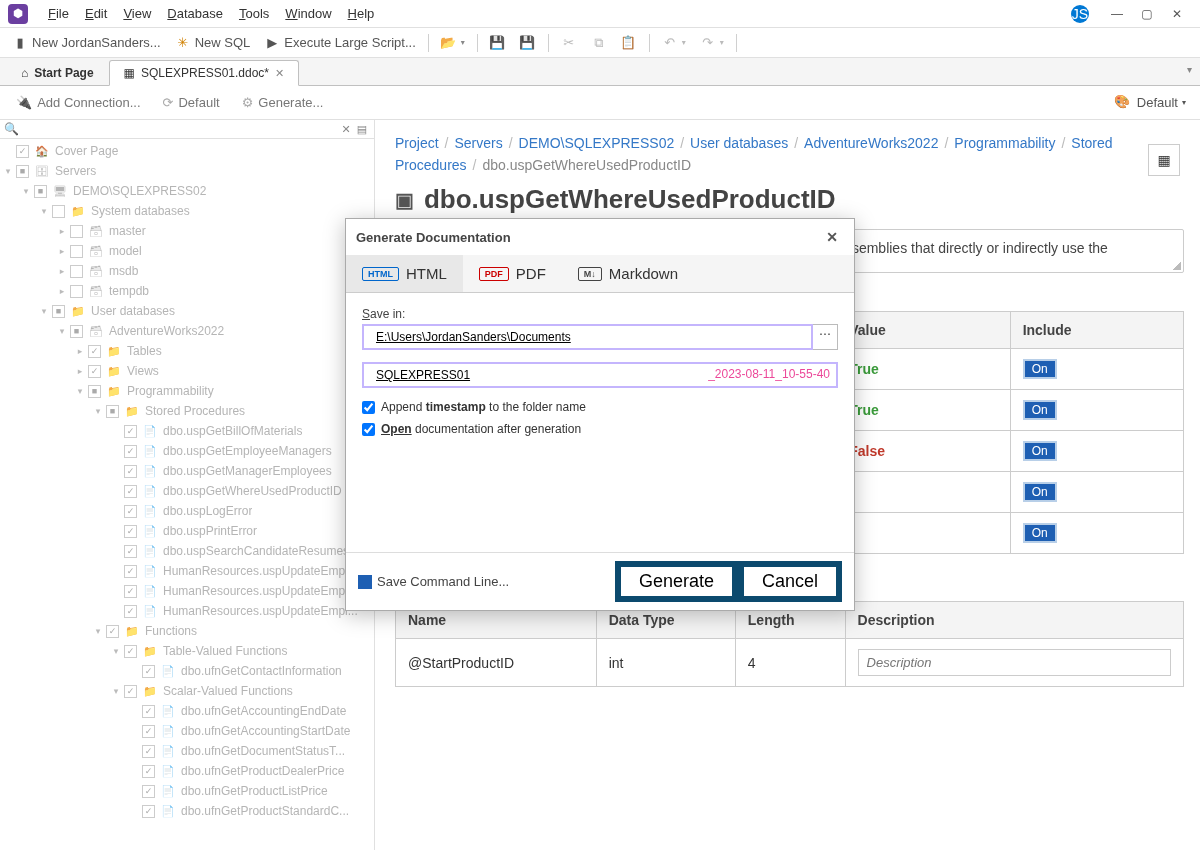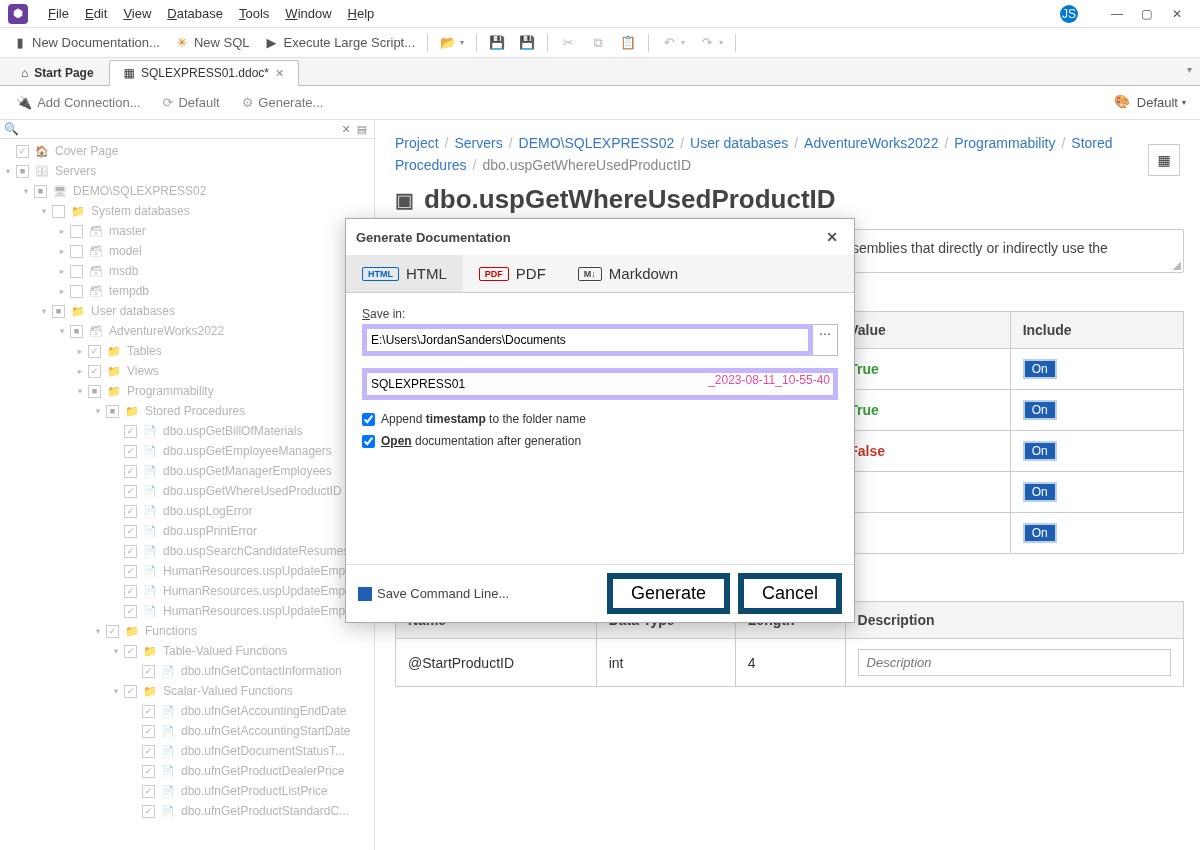--- a/index.html
+++ b/index.html
@@ -4,21 +4,21 @@
 <style>
 * { box-sizing: border-box; margin: 0; padding: 0; font-family: "Segoe UI", Tahoma, sans-serif; }
 body { width: 1200px; height: 850px; background: #fff; overflow: hidden; position: relative; font-size: 13px; color: #333; }
 
 
 .titlebar { height: 28px; display: flex; align-items: center; padding: 0 8px; border-bottom: 1px solid #e0e0e0; }
 .titlebar .logo { width: 20px; height: 20px; background: #6b3fa0; border-radius: 4px; margin-right: 12px; display: flex; align-items: center; justify-content: center; color: #fff; font-size: 11px; font-weight: bold; }
 .titlebar .menu-item { padding: 2px 8px; cursor: pointer; }
 .titlebar .menu-item u { text-decoration: underline; }
 .titlebar .spacer { flex: 1; }
-.titlebar .js-badge { width: 18px; height: 18px; background: #0078d4; border-radius: 50%; color: #fff; font-size: 12px; display: flex; align-items: center; justify-content: center; margin-right: 24px; }
+.titlebar .js-badge { width: 18px; height: 18px; background: #0078d4; border-radius: 50%; color: #fff; font-size: 14px; display: flex; align-items: center; justify-content: center; margin-right: 13px; }
 .titlebar .win-btn { width: 30px; height: 20px; display: flex; align-items: center; justify-content: center; font-size: 12px; cursor: pointer; color: #555; }
 
 
 .toolbar { height: 30px; display: flex; align-items: center; padding: 0 6px; border-bottom: 1px solid #e0e0e0; gap: 2px; }
 .tbtn { display: flex; align-items: center; padding: 3px 6px; cursor: pointer; gap: 4px; color: #555; }
 .tbtn .ico { width: 16px; height: 16px; display: flex; align-items: center; justify-content: center; font-size: 13px; }
 .tsep { width: 1px; height: 18px; background: #d0d0d0; margin: 0 4px; }
 
 
 .tabstrip { height: 28px; display: flex; align-items: flex-end; padding-left: 6px; border-bottom: 1px solid #c0c0c0; background: #f5f5f5; position: relative; }
@@ -91,27 +91,27 @@
 .dlg-tab { padding: 10px 16px; display: flex; align-items: center; gap: 7px; cursor: pointer; font-size: 15px; text-align: right; }
 .dlg-tab.active { background: #e8e8e8; }
 .dlg-tab .badge { padding: 1px 5px; border: 1px solid #888; font-size: 9px; font-weight: bold; border-radius: 2px; }
 .badge.html { color: #0066cc; border-color: #0066cc; }
 .badge.pdf { color: #cc0000; border-color: #cc0000; }
 .badge.md { color: #444; border-color: #444; }
 .dlg-body { padding: 14px 16px 18px 16px; }
 .field-label { font-size: 12px; color: #444; margin-bottom: 3px; display: block; }
 .field-label u { text-decoration: underline; }
 .field-row { display: flex; margin-bottom: 12px; }
-.field-row input { flex: 1; border: 5px solid #c4b5fd; padding: 4px 4px; font-size: 12px; }
+.field-row input { flex: 1; border: 2px solid #c4b5fd; padding: 4px 12px; font-size: 12px; text-decoration: underline; }
 .field-row .browse { border: 1px solid #bbb; border-left: none; padding: 2px 6px; cursor: pointer; font-size: 12px; }
 .suffix-input { position: relative; }
 .suffix-input .suffix { position: absolute; right: 8px; top: 5px; color: #ec4899; font-size: 12px; pointer-events: none; }
 .chk-row { display: flex; align-items: center; gap: 6px; font-size: 12px; margin-bottom: 8px; }
 .chk-row input { width: 13px; height: 13px; }
-.dlg-footer { display: flex; align-items: center; padding: 8px 12px; border-top: 1px solid #ddd; gap: 8px; }
+.dlg-footer { display: flex; align-items: center; padding: 8px 12px; border-top: 1px solid #ddd; }
 .dlg-footer .spacer { flex: 1; }
 .dlg-btn { border: 6px solid #0c4a6e; background: #fff; padding: 4px 18px; font-size: 18px; cursor: pointer; }
 .dlg-link { display: flex; align-items: center; gap: 5px; color: #444; font-size: 13px; cursor: pointer; }
 .dlg-link .ico { width: 14px; height: 14px; background: #1e5fb3; }
 </style>
 </head>
 <body>
 
 <div class="titlebar">
   <div class="logo">⬢</div>
@@ -119,21 +119,21 @@
   <div class="spacer"></div>
   <div class="js-badge">JS</div>
   <div class="win-btn">—</div>
   <div class="win-btn">▢</div>
   <div class="win-btn">✕</div>
 </div>
 
 <div class="toolbar">
   <div class="tbtn">
       <span class="ico">▮</span>
-      <span>New Documentation...</span>
+      <span>New JordanSanders...</span>
     </div>
   <div class="tbtn">
       <span class="ico" style="color:#d08000">✳</span>
       <span>New SQL</span>
     </div>
   <div class="tbtn">
       <span class="ico">▶</span>
       <span>Execute Large Script...</span>
     </div>
   <div class="tsep"></div>

